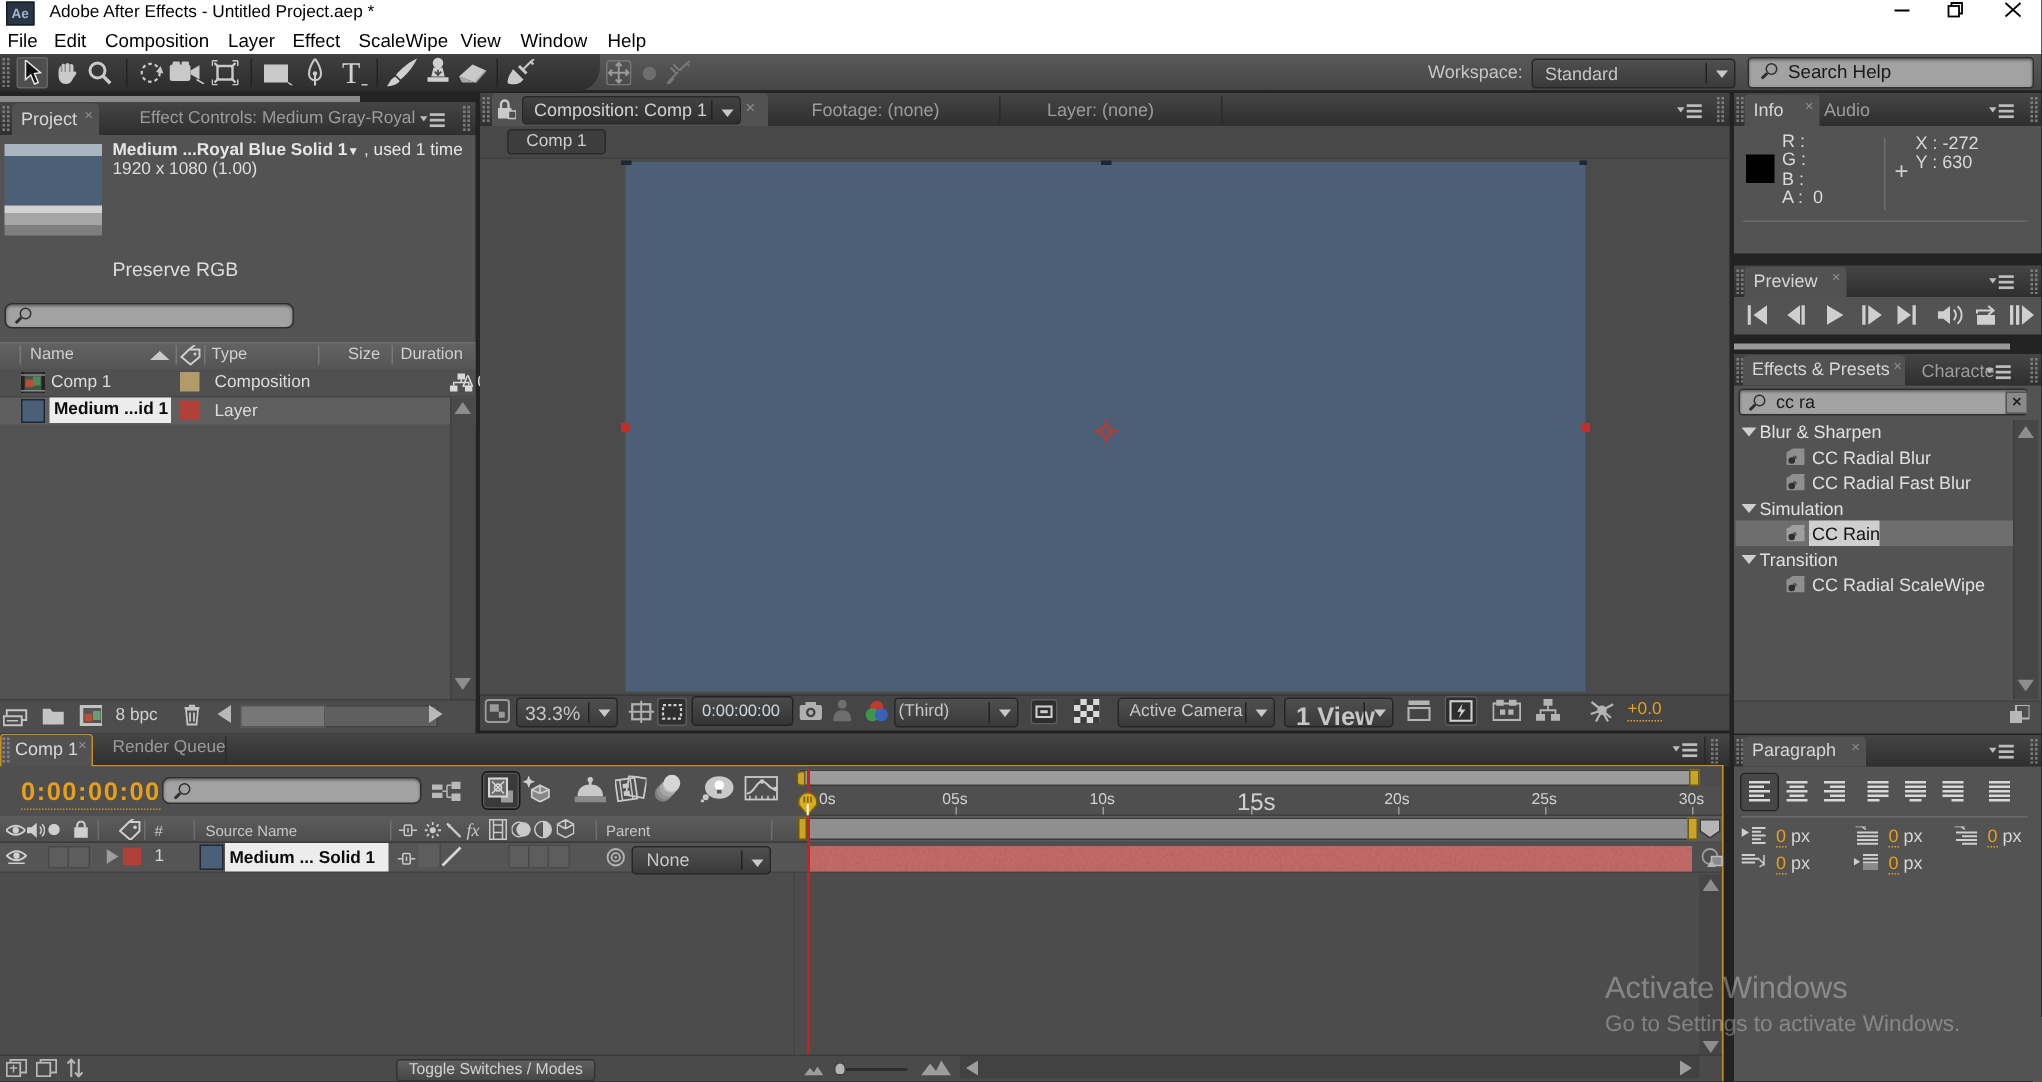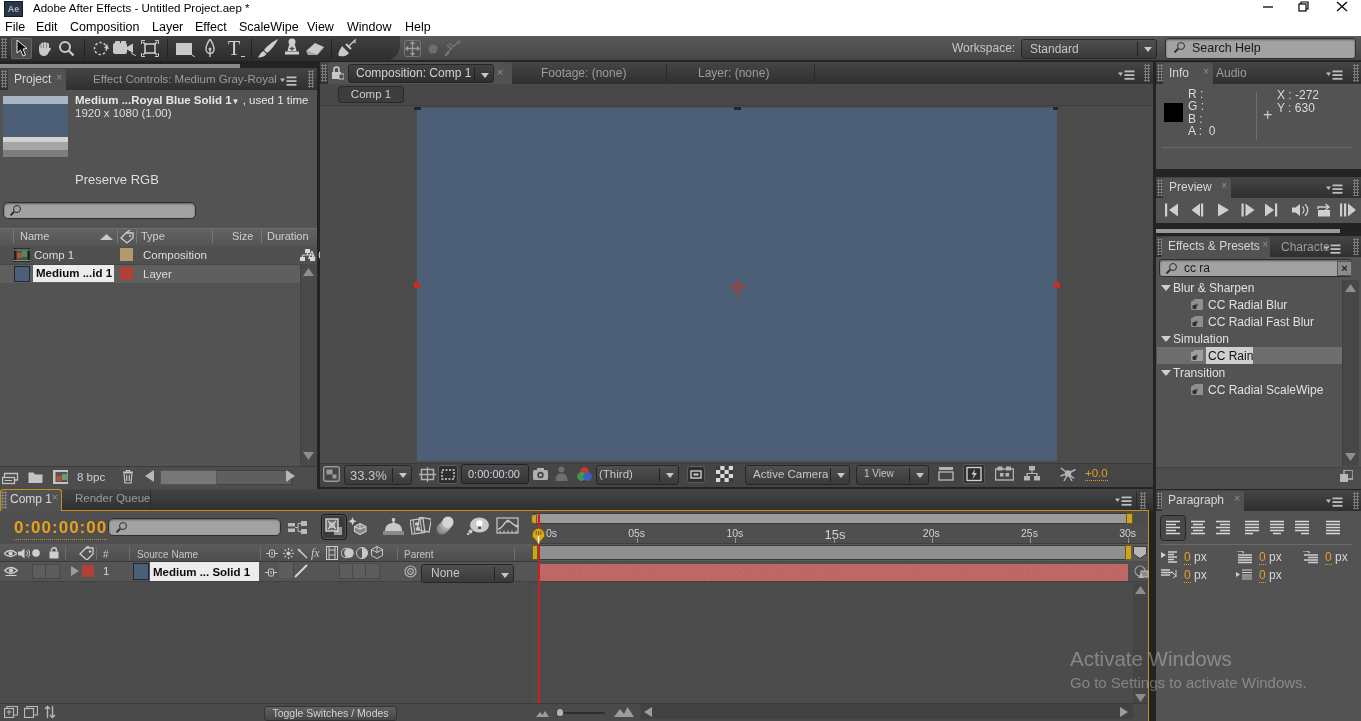--- a/index.html
+++ b/index.html
@@ -355,21 +355,21 @@
         <rect x="4.25" y="12" width="4.25" height="4"></rect>
         <rect x="12.75" y="12" width="4.25" height="4"></rect>
       </g>
     </svg>
 <div class="ddown" style="left:745px;top:465px;width:103px;height:18px;">
       <span style="position:absolute;left:7px;top:2px;font-size:11.5px;">Active Camera</span>
       <span class="sep"></span>
       <span class="arr"></span>
     </div>
 <div class="ddown" style="left:856px;top:465px;width:71px;height:18px;">
-      <span style="position:absolute;left:7px;top:2px;font-size:10px;">1 View</span>
+      <span style="position:absolute;left:7px;top:2px;font-size:17px;font-weight:bold;">1 View</span>
       <span class="sep"></span>
       <span class="arr"></span>
     </div>
 <svg class="abs" style="left:938px;top:466px;" width="16" height="15">
       <rect x="1" y="1" width="14" height="3" fill="#b4b4b4"></rect>
       <rect x="1" y="6" width="14" height="8" fill="none" stroke="#b4b4b4" stroke-width="1.4"></rect>
     </svg>
 <svg class="abs" style="left:963px;top:464px;" width="22" height="20">
       <rect x="0.5" y="0.5" width="21" height="19" rx="2" fill="#2e2e2e" stroke="#5c5c5c"></rect>
       <rect x="4" y="3.5" width="14" height="13" fill="none" stroke="#cfcfcf" stroke-width="1.4"></rect>
@@ -801,21 +801,21 @@
 <div class="abs" style="left:533px;top:513px;width:599px;height:11px;background:#9b9b9b;border:1px solid #3a3a3a;box-sizing:border-box;"></div>
 <div class="abs" style="left:531px;top:514px;width:6px;height:10px;background:#caa426;border:1px solid #6e5a10;box-sizing:border-box;border-radius:3px 0 0 3px;"></div>
 <div class="abs" style="left:1126px;top:513px;width:7px;height:11px;background:#caa426;border:1px solid #6e5a10;box-sizing:border-box;"></div>
 
 <div class="abs" style="left:539px;top:524px;width:609px;height:19px;background:#4f4f4f;border-bottom:1px solid #3f3f3f;"></div>
 <div id="ruler">
     <div class="abs" style="left:628.2px;top:527px;font-size:10.5px;color:#d2d2d2;">05s</div>
     <div class="abs" style="left:637.2px;top:538px;width:1px;height:5px;background:#9a9a9a;"></div>
     <div class="abs" style="left:726.4px;top:527px;font-size:10.5px;color:#d2d2d2;">10s</div>
     <div class="abs" style="left:735.4px;top:538px;width:1px;height:5px;background:#9a9a9a;"></div>
-    <div class="abs" style="left:824.6px;top:527px;font-size:13px;color:#d2d2d2;">15s</div>
+    <div class="abs" style="left:824.6px;top:527px;font-size:16px;color:#d2d2d2;">15s</div>
     <div class="abs" style="left:833.6px;top:538px;width:1px;height:5px;background:#9a9a9a;"></div>
     <div class="abs" style="left:922.8px;top:527px;font-size:10.5px;color:#d2d2d2;">20s</div>
     <div class="abs" style="left:931.8px;top:538px;width:1px;height:5px;background:#9a9a9a;"></div>
     <div class="abs" style="left:1021px;top:527px;font-size:10.5px;color:#d2d2d2;">25s</div>
     <div class="abs" style="left:1030px;top:538px;width:1px;height:5px;background:#9a9a9a;"></div>
     <div class="abs" style="left:1119.2px;top:527px;font-size:10.5px;color:#d2d2d2;">30s</div>
     <div class="abs" style="left:1128.2px;top:538px;width:1px;height:5px;background:#9a9a9a;"></div>
     <div class="abs" style="left:546px;top:527px;font-size:10.5px;color:#d2d2d2;">0s</div>
   </div>
 

